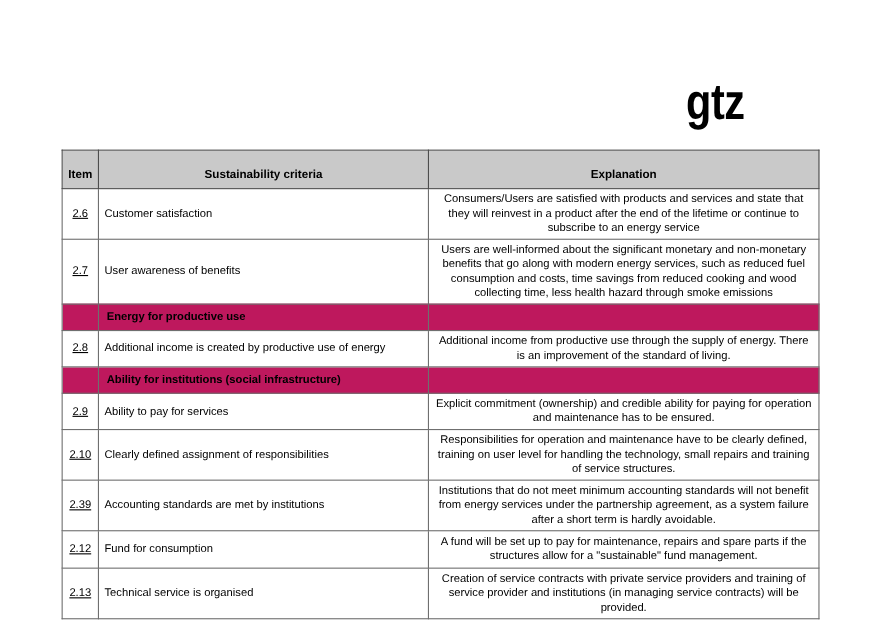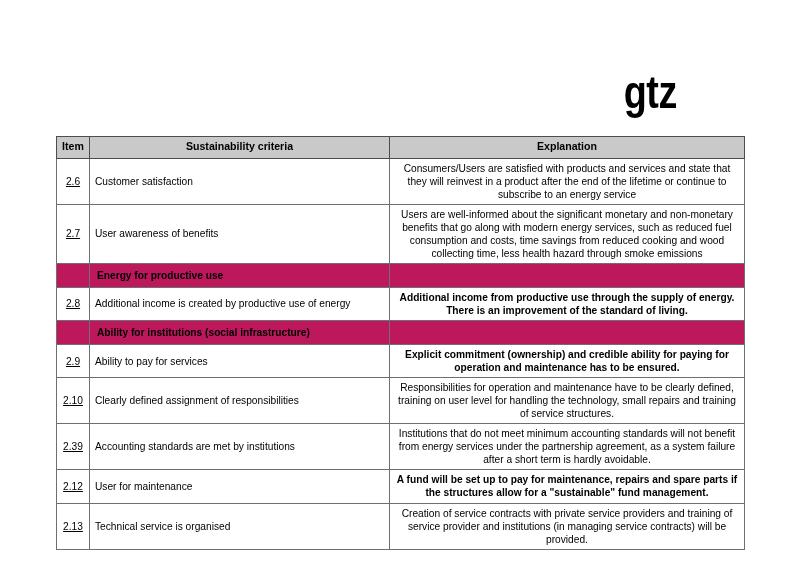--- a/index.html
+++ b/index.html
@@ -73,21 +73,21 @@
     padding: 3px 5px;
     line-height: 1.28;
   }
 
   
   table.criteria thead th {
     background: #c9c9c9;
     font-weight: bold;
     font-size: 10.6px;
     text-align: center;
-    padding-top: 3px;
+    padding-top: 16px;
     padding-bottom: 4px;
     border-color: #4d4d4d;
   }
   th.h-item { text-align: center; }
 
   
   td.item {
     text-align: center;
     padding-left: 2px;
     padding-right: 2px;
@@ -101,21 +101,21 @@
     padding-left: 7px;
   }
 
   
   td.expl {
     text-align: center;
     vertical-align: top;
     padding-left: 6px;
     padding-top: 4px;
   }
-  td.expl.mid { vertical-align: middle; padding-top: 3px; font-weight: bold; }
+  td.expl.mid { vertical-align: middle; padding-top: 3px; }
 
   
   tr.section-row > td {
     background: #be185d;
   }
   tr.section-row td.section-label {
     font-weight: bold;
     text-align: left;
     padding-left: 7px;
     padding-top: 5px;
@@ -183,21 +183,21 @@
             <td class="criteria-cell">Clearly defined assignment of responsibilities</td>
             <td class="expl">Responsibilities for operation and maintenance have to be clearly defined, training on user level for handling the technology, small repairs and training of service structures.</td>
           </tr>
           <tr>
             <td class="item">2.39</td>
             <td class="criteria-cell">Accounting standards are met by institutions</td>
             <td class="expl">Institutions that do not meet minimum accounting standards will not benefit from energy services under the partnership agreement, as a system failure after a short term is hardly avoidable.</td>
           </tr>
           <tr>
             <td class="item">2.12</td>
-            <td class="criteria-cell">User for maintenance</td>
+            <td class="criteria-cell">Fund for consumption</td>
             <td class="expl mid">A fund will be set up to pay for maintenance, repairs and spare parts if the structures allow for a "sustainable" fund management.</td>
           </tr>
           <tr>
             <td class="item">2.13</td>
             <td class="criteria-cell">Technical service is organised</td>
             <td class="expl">Creation of service contracts with private service providers and training of service provider and institutions (in managing service contracts) will be provided.</td>
           </tr>
         </tbody>
     </table>
   </div>

